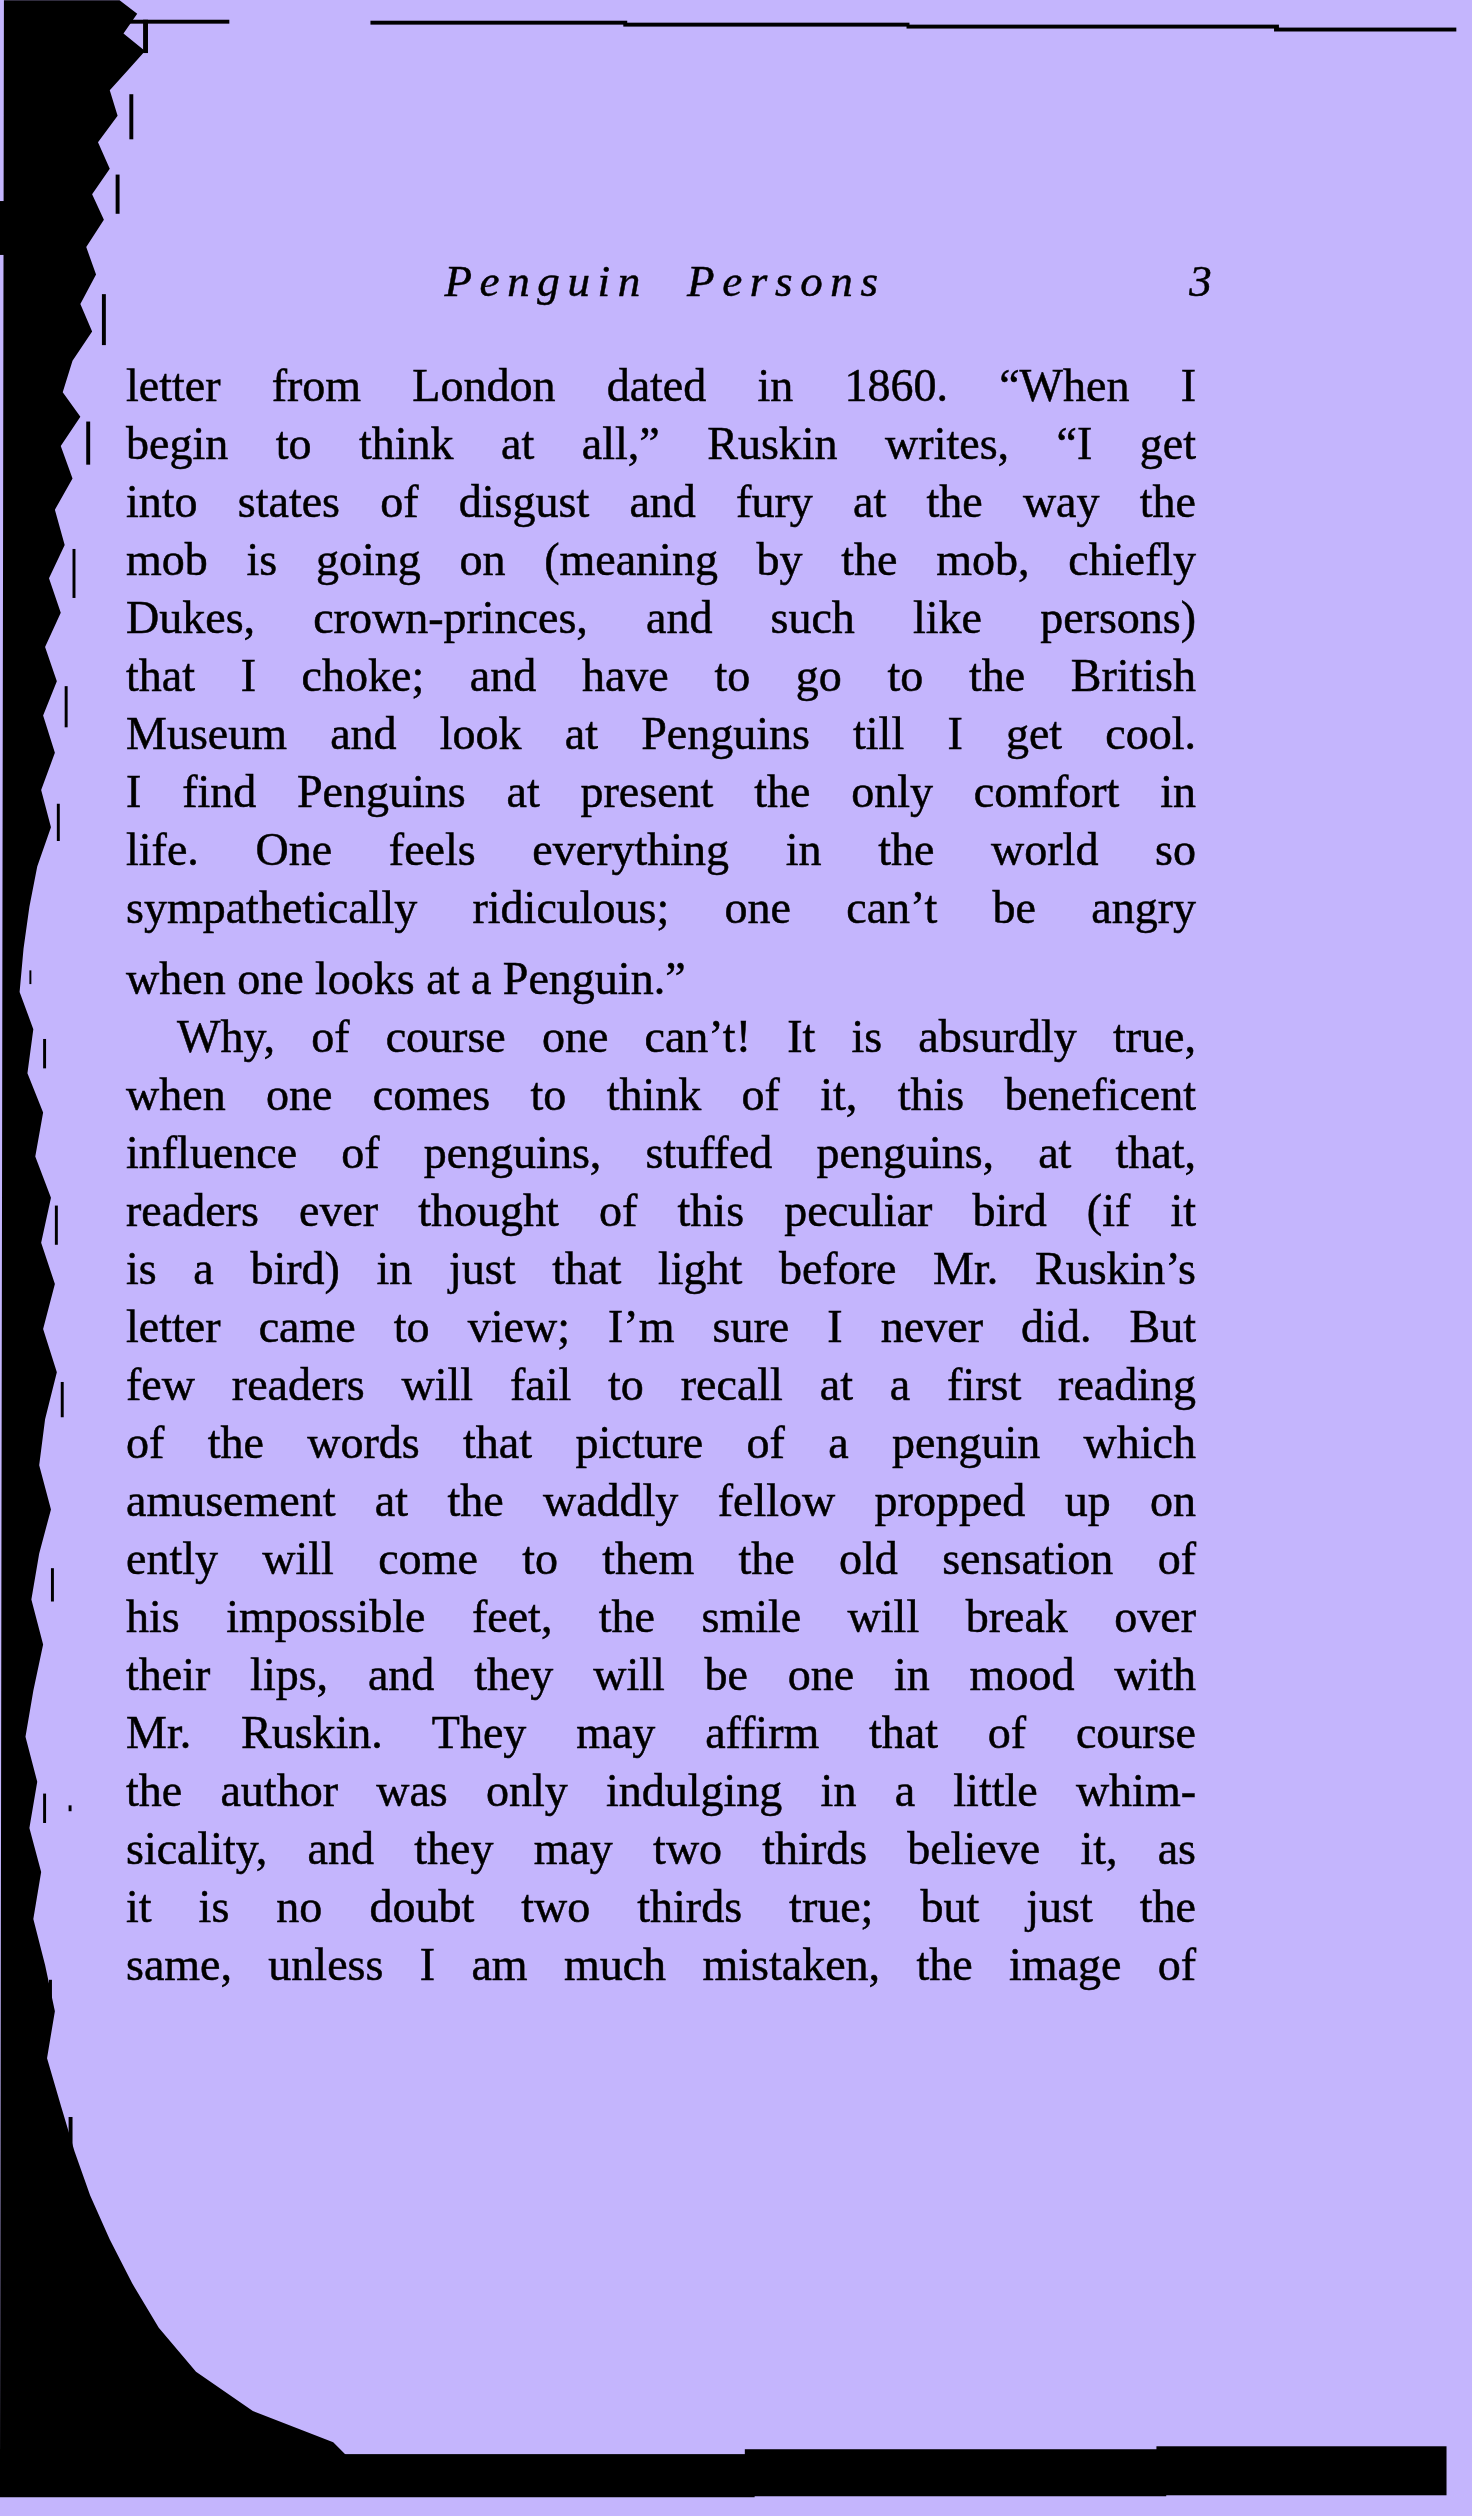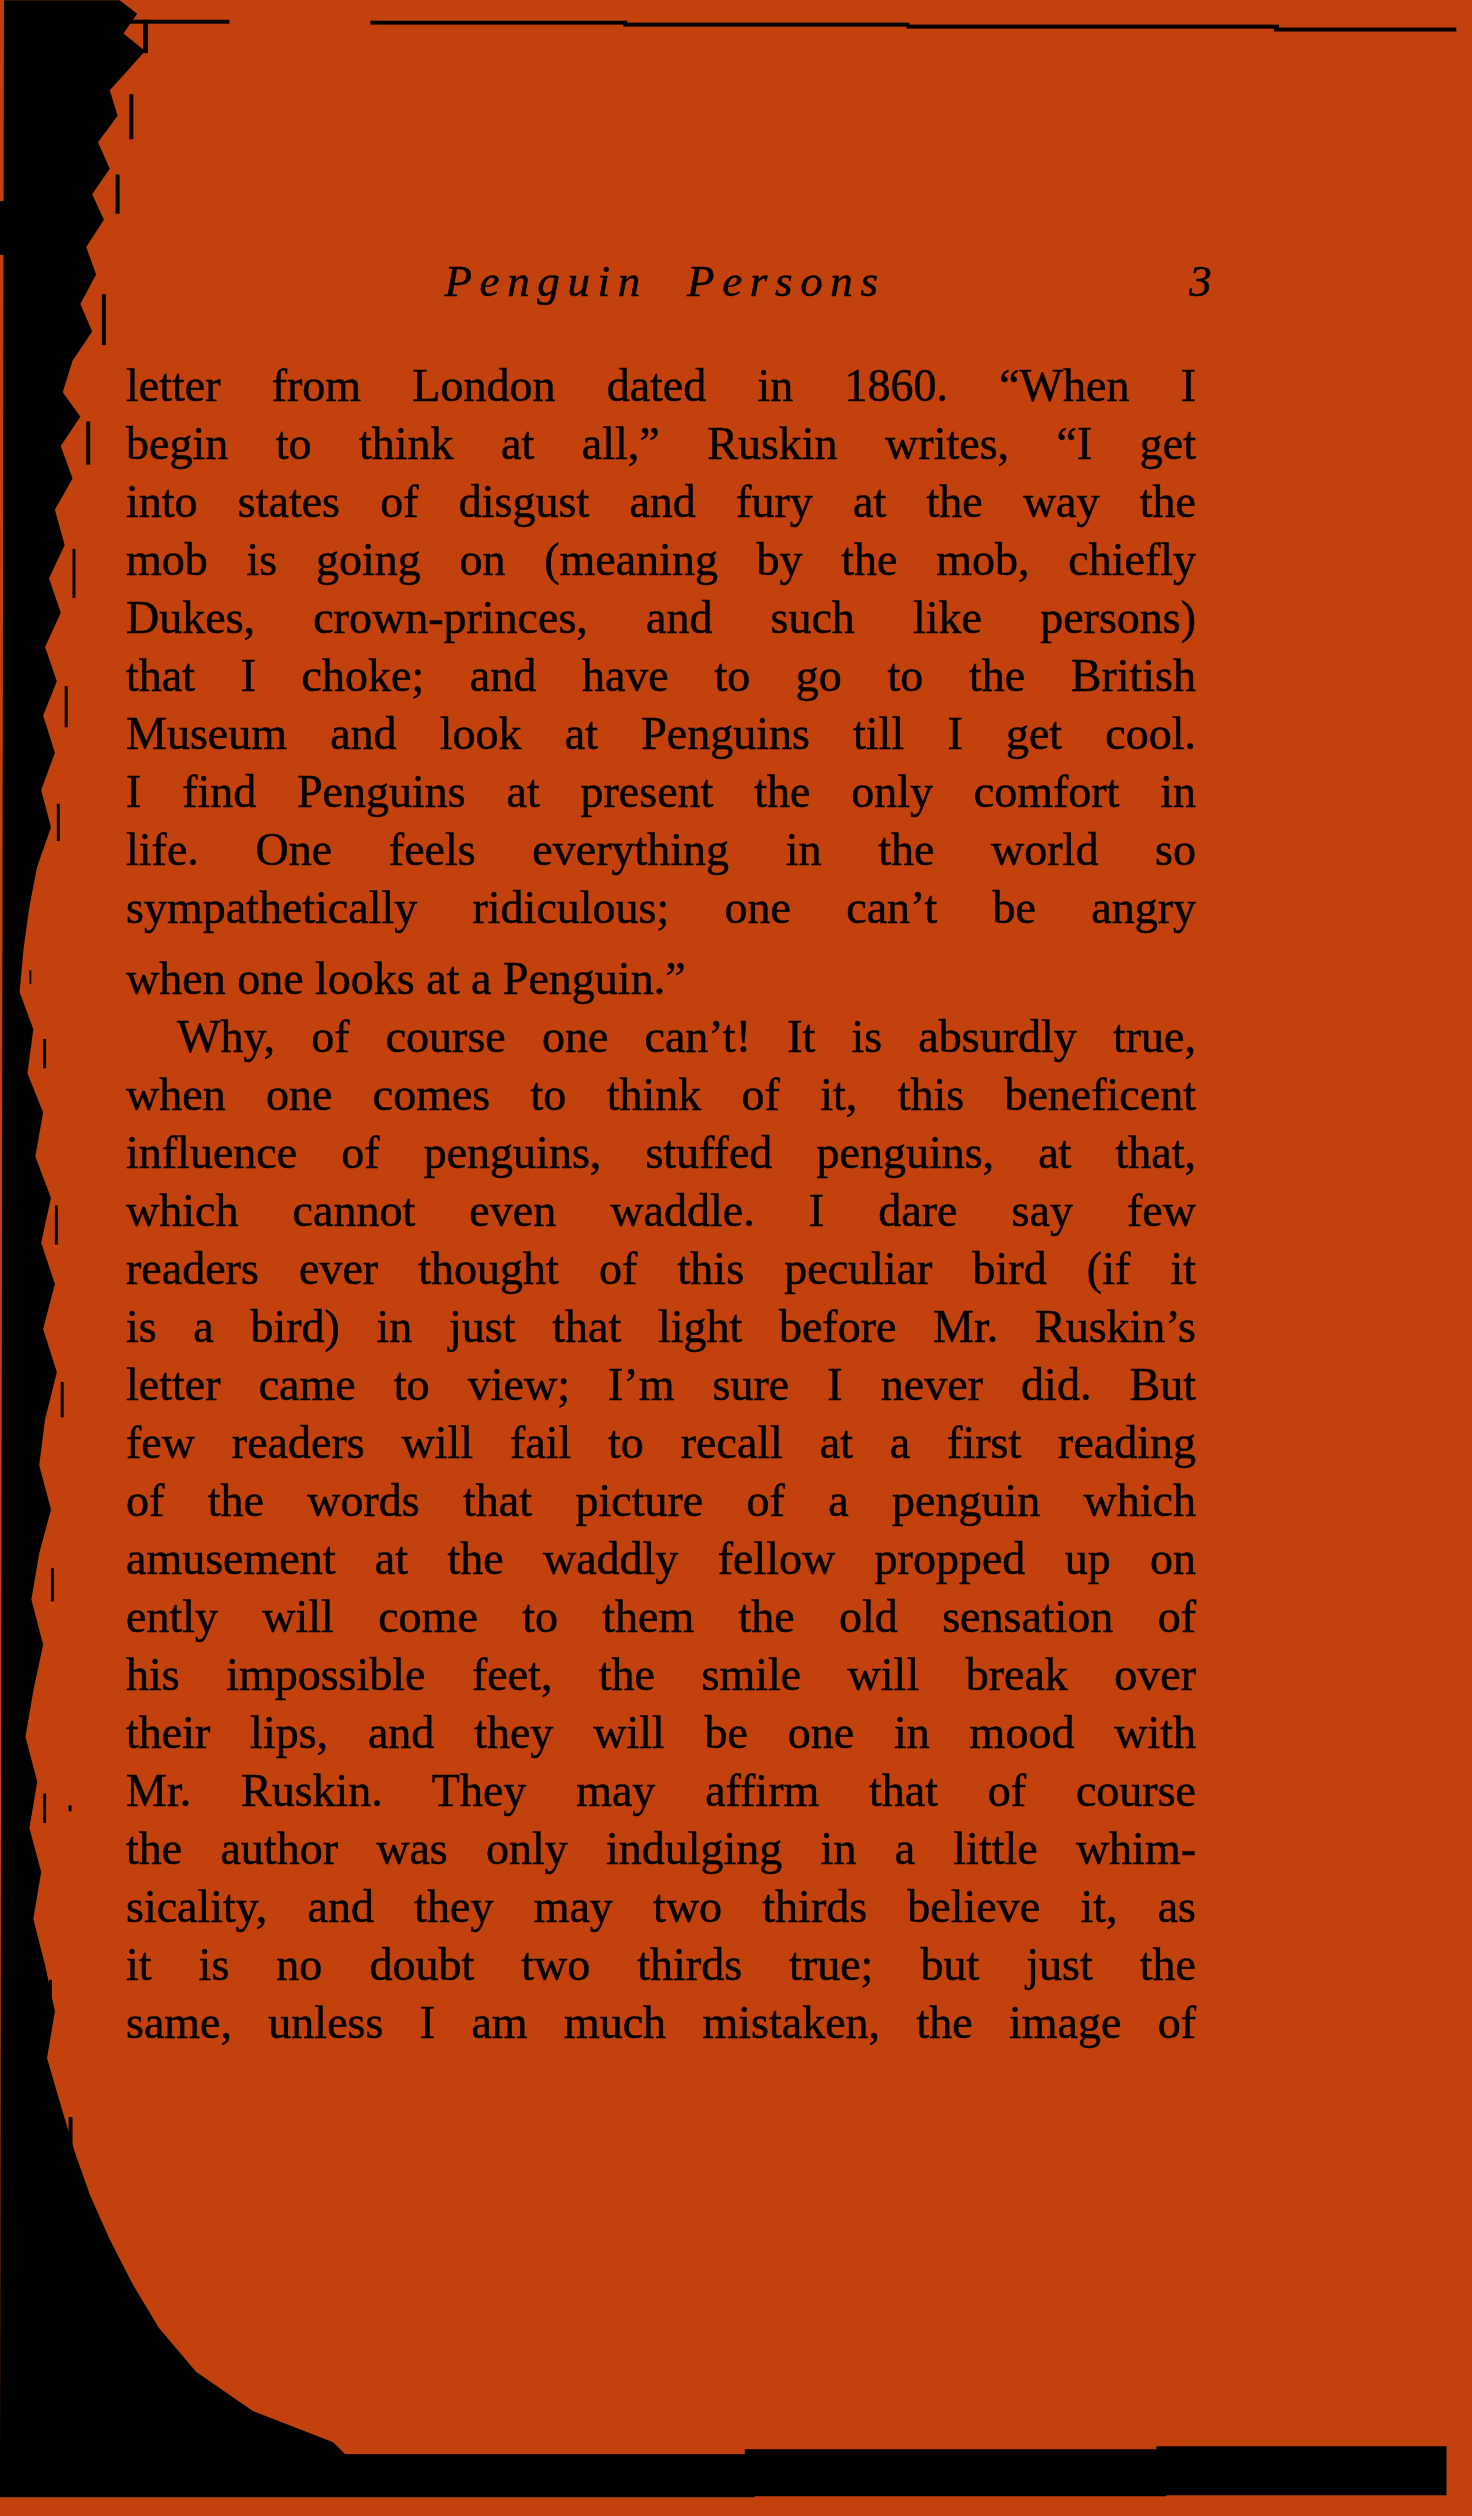--- a/index.html
+++ b/index.html
@@ -1,19 +1,19 @@
 <!DOCTYPE html>
 <html><head>
 <meta charset="utf-8">
 <style>
   html,body{margin:0;padding:0;background:#e8e8e8;}
   .page{
     position:relative;
     width:1472px;height:2516px;
-    background:#c2410c;
+    background:#c4b5fd;
     color:#000;
     font-family:"Liberation Serif","DejaVu Serif",serif;
     overflow:hidden;
     margin:0 auto;
   }
   
   .artifacts{
     position:absolute;left:0;top:0;width:1472px;height:2516px;
     pointer-events:none;
   }
@@ -123,21 +123,20 @@
     <div class="line">Dukes, crown-princes, and such like persons)</div>
     <div class="line">that I choke; and have to go to the British</div>
     <div class="line">Museum and look at Penguins till I get cool.</div>
     <div class="line">I find Penguins at present the only comfort in</div>
     <div class="line">life. One feels everything in the world so</div>
     <div class="line">sympathetically ridiculous; one can’t be angry</div>
     <div class="line end">when one looks at a Penguin.”</div>
     <div class="line indent">Why, of course one can’t! It is absurdly true,</div>
     <div class="line">when one comes to think of it, this beneficent</div>
     <div class="line">influence of penguins, stuffed penguins, at that,</div>
-    <div class="line">which cannot even waddle. I dare say few</div>
     <div class="line">readers ever thought of this peculiar bird (if it</div>
     <div class="line">is a bird) in just that light before Mr. Ruskin’s</div>
     <div class="line">letter came to view; I’m sure I never did. But</div>
     <div class="line">few readers will fail to recall at a first reading</div>
     <div class="line">of the words that picture of a penguin which</div>
     <div class="line">amusement at the waddly fellow propped up on</div>
     <div class="line">ently will come to them the old sensation of</div>
     <div class="line">his impossible feet, the smile will break over</div>
     <div class="line">their lips, and they will be one in mood with</div>
     <div class="line">Mr. Ruskin. They may affirm that of course</div>

